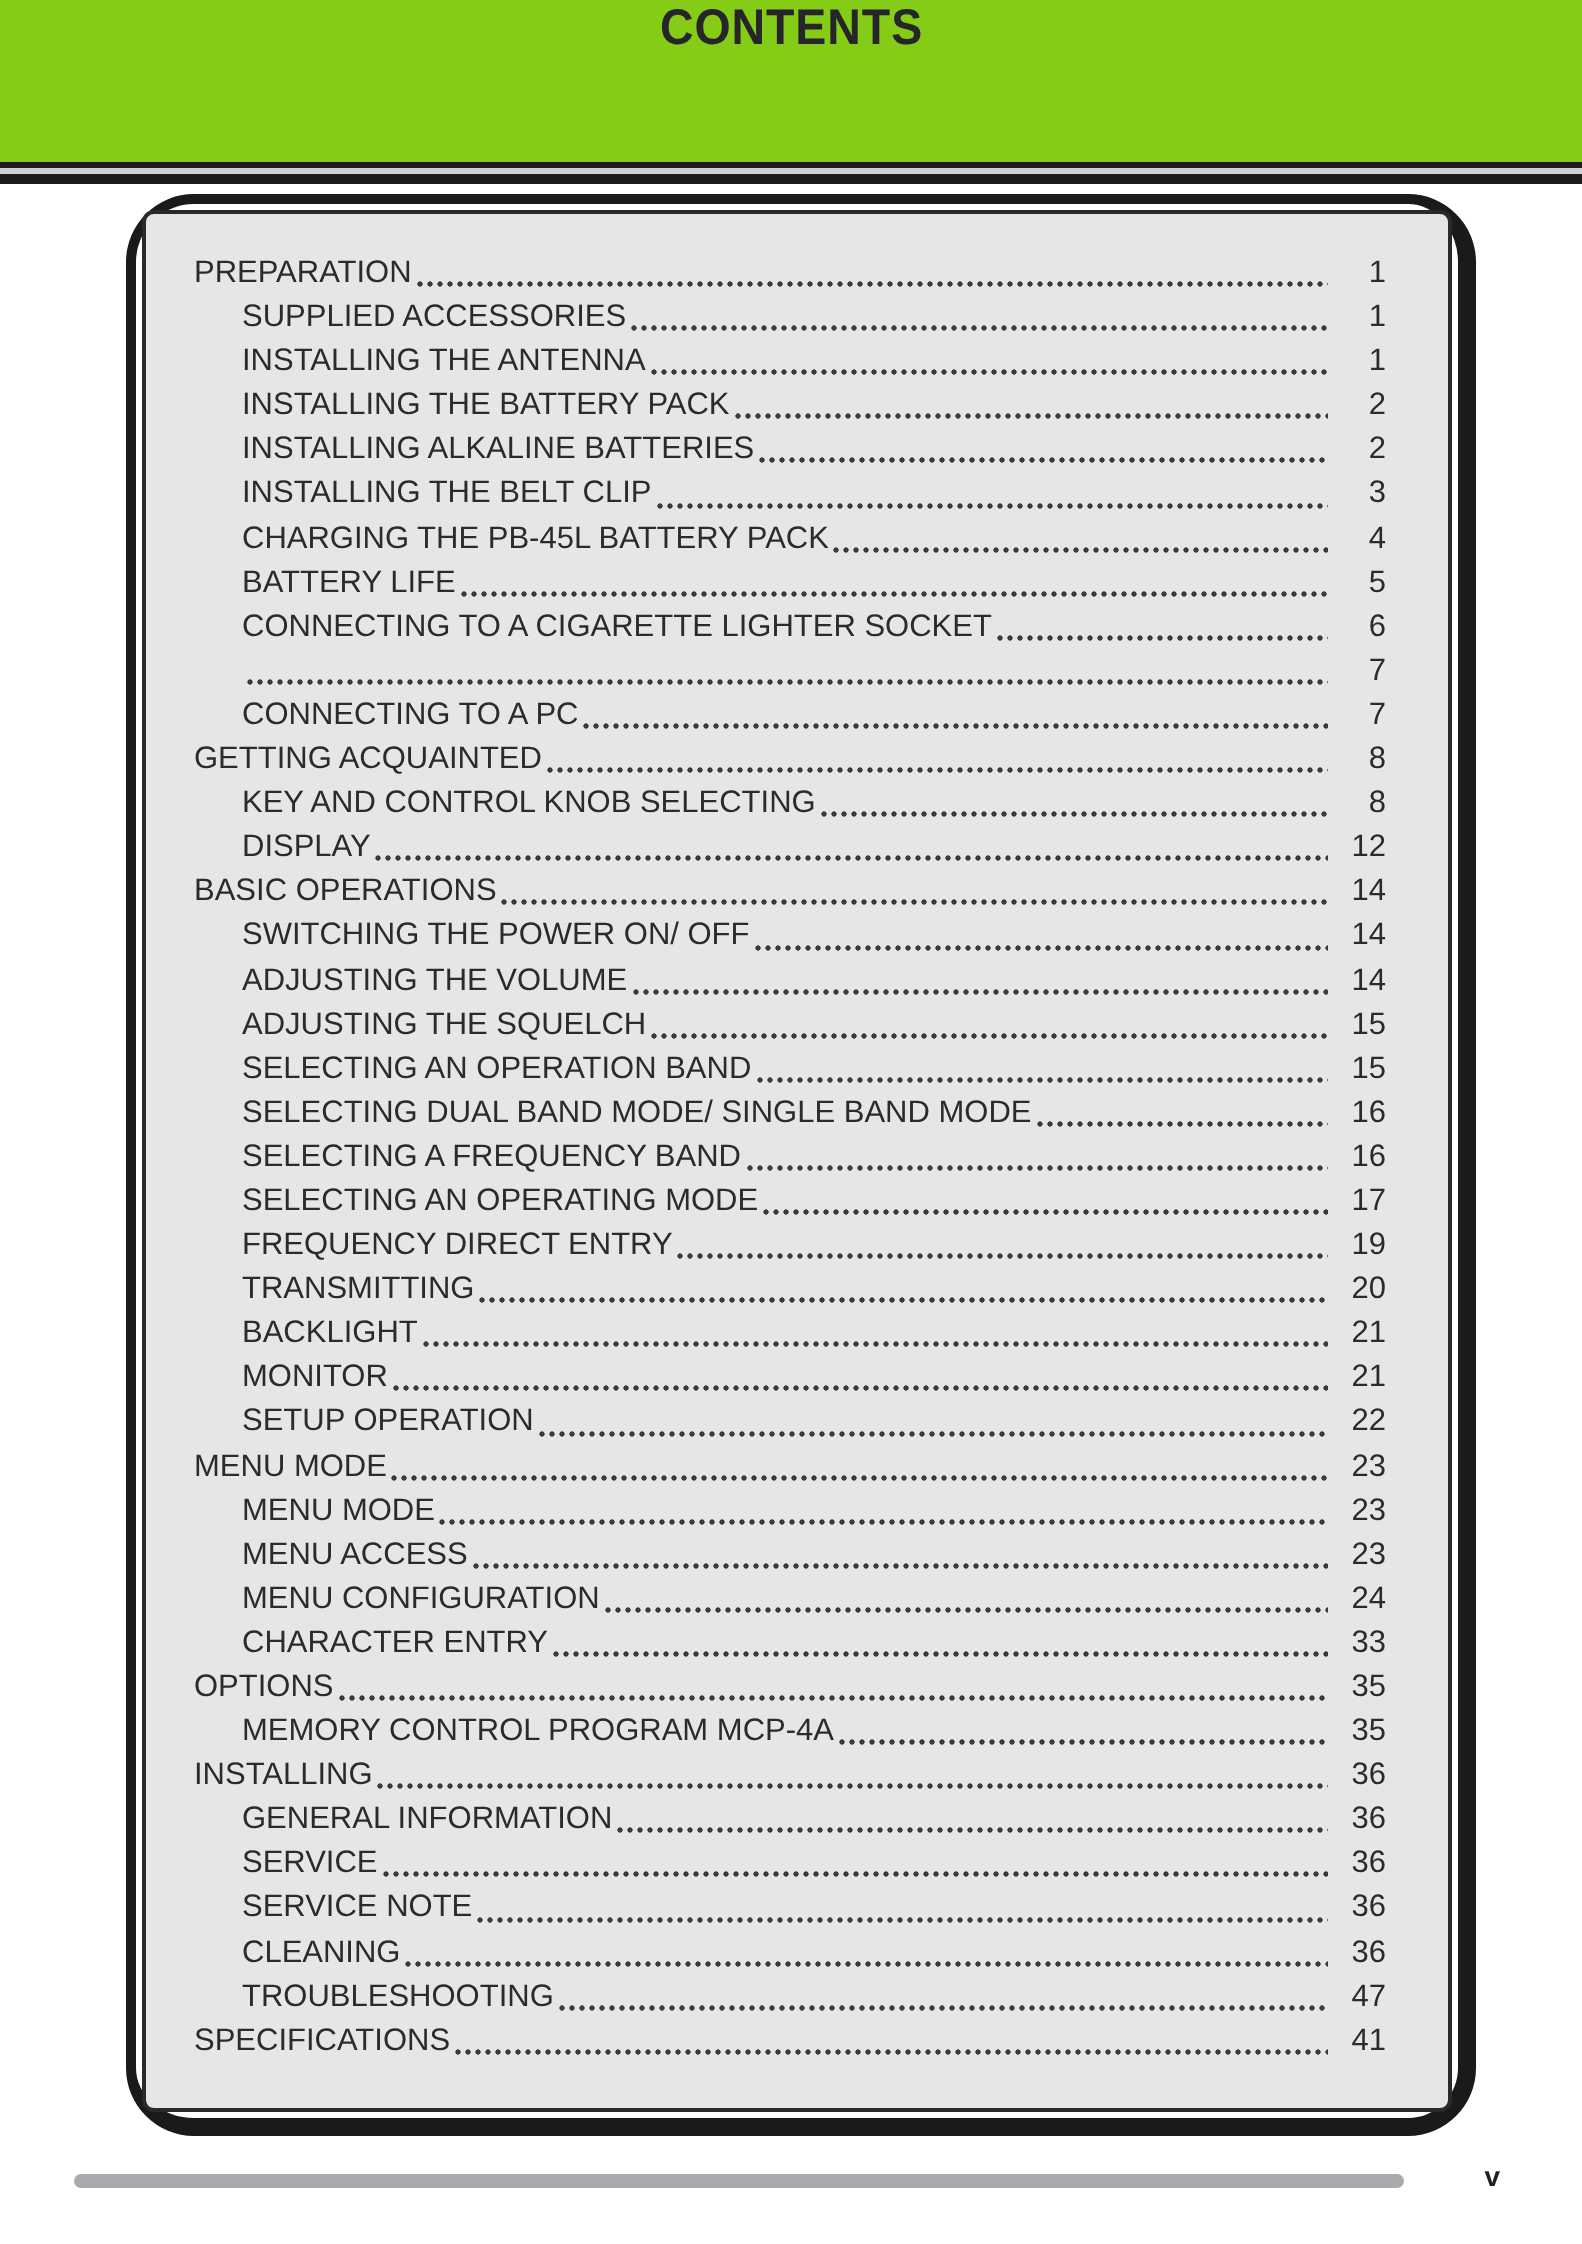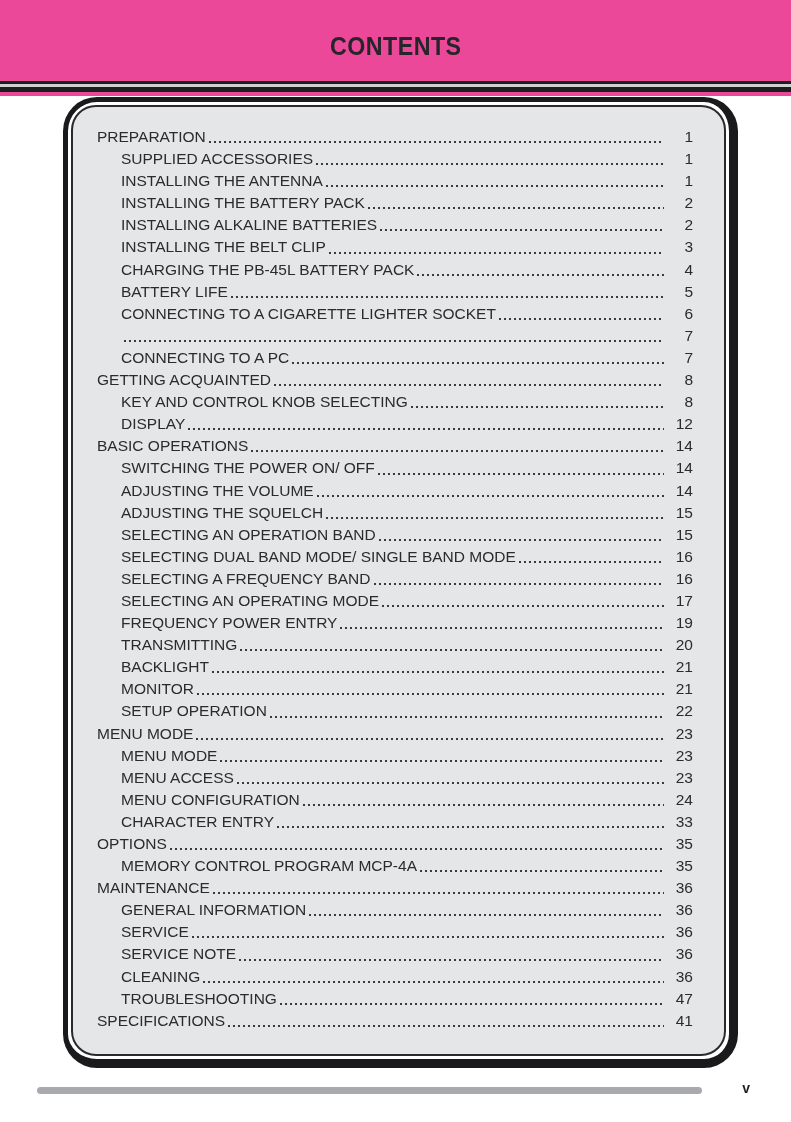--- a/index.html
+++ b/index.html
@@ -8,25 +8,25 @@
     position: relative;
     background: #ffffff;
     font-family: "Liberation Sans", sans-serif;
     overflow: hidden;
   }
 
   
   .banner {
     position: absolute;
     left: 0; top: 0;
-    width: 791px; height: 96px;
-    background: #ec4899;
+    width: 791px; height: 81px;
+    background: #84cc16;
     display: flex;
     justify-content: center;
-    align-items: center;
+    align-items: flex-start;
     padding-bottom: 4px;
   }
   .banner-title {
     font-size: 25px;
     font-weight: bold;
     color: #26262a;
     letter-spacing: 0.5px;
     transform: scaleX(0.93);
     transform-origin: center bottom;
   }
@@ -58,21 +58,21 @@
     border: 5px solid #1a1a1c;
     border-right-width: 9px;
     border-bottom-width: 9px;
     border-radius: 34px;
     padding: 3px;
   }
   .toc-inner {
     width: 100%; height: 100%;
     background: #e5e6e7;
     border: 2px solid #2a2a2c;
-    border-radius: 25px;
+    border-radius: 6px;
     padding: 19px 31px 20px 24px;
     overflow: hidden;
   }
 
   .toc-row {
     display: flex;
     align-items: baseline;
     font-size: 15.5px;
     line-height: 22.1px;
     color: #2b2b2d;
@@ -227,21 +227,21 @@
     <span class="toc-label">SELECTING A FREQUENCY BAND</span>
     <span class="toc-dots"></span>
     <span class="toc-page">16</span>
   </div>
       <div class="toc-row level-1">
     <span class="toc-label">SELECTING AN OPERATING MODE</span>
     <span class="toc-dots"></span>
     <span class="toc-page">17</span>
   </div>
       <div class="toc-row level-1">
-    <span class="toc-label">FREQUENCY POWER ENTRY</span>
+    <span class="toc-label">FREQUENCY DIRECT ENTRY</span>
     <span class="toc-dots"></span>
     <span class="toc-page">19</span>
   </div>
       <div class="toc-row level-1">
     <span class="toc-label">TRANSMITTING</span>
     <span class="toc-dots"></span>
     <span class="toc-page">20</span>
   </div>
       <div class="toc-row level-1">
     <span class="toc-label">BACKLIGHT</span>
@@ -287,21 +287,21 @@
     <span class="toc-label">OPTIONS</span>
     <span class="toc-dots"></span>
     <span class="toc-page">35</span>
   </div>
       <div class="toc-row level-1">
     <span class="toc-label">MEMORY CONTROL PROGRAM MCP-4A</span>
     <span class="toc-dots"></span>
     <span class="toc-page">35</span>
   </div>
       <div class="toc-row level-0">
-    <span class="toc-label">MAINTENANCE</span>
+    <span class="toc-label">INSTALLING</span>
     <span class="toc-dots"></span>
     <span class="toc-page">36</span>
   </div>
       <div class="toc-row level-1">
     <span class="toc-label">GENERAL INFORMATION</span>
     <span class="toc-dots"></span>
     <span class="toc-page">36</span>
   </div>
       <div class="toc-row level-1">
     <span class="toc-label">SERVICE</span>

